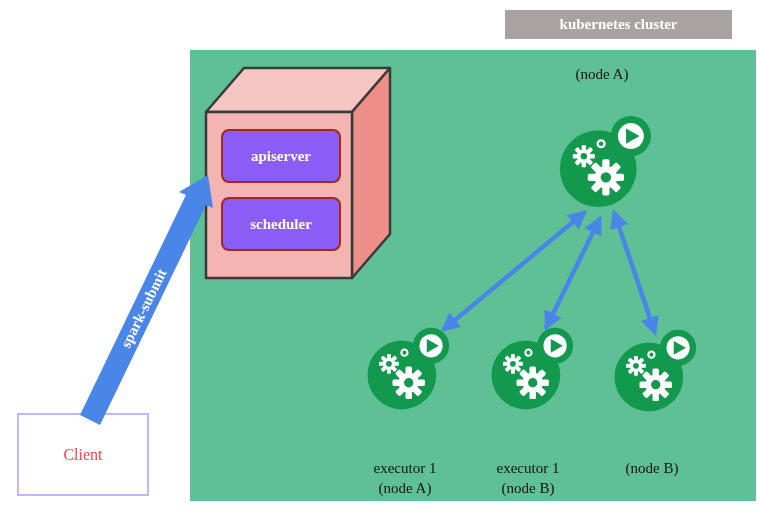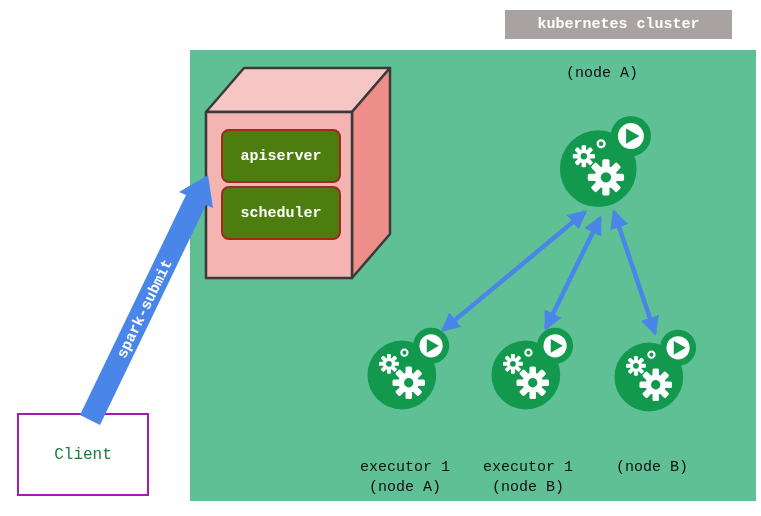--- a/index.html
+++ b/index.html
@@ -1,21 +1,21 @@
 <!DOCTYPE html>
 <html><head>
 <meta charset="utf-8">
 <style>
   html, body { margin: 0; padding: 0; background: #ffffff; }
   .canvas {
     position: relative;
     width: 761px;
     height: 516px;
     background: #ffffff;
-    font-family: Liberation Mono, monospace;
+    font-family: Liberation Serif, serif;
     overflow: hidden;
   }
   .cluster-bg {
     position: absolute;
     left: 190px; top: 50px;
     width: 566px; height: 451px;
     background: #5fc095;
   }
   .cluster-label {
     position: absolute;
@@ -24,50 +24,50 @@
     background: #a8a2a2;
     color: #ffffff;
     font-weight: bold;
     font-size: 15px;
     display: flex; align-items: center; justify-content: center;
   }
   svg.layer { position: absolute; left: 0; top: 0; }
   .node-box {
     position: absolute;
     width: 116px; height: 50px;
-    background: #4d7c0f;
+    background: #8b5cf6;
     border: 2px solid #9e2a20;
     border-radius: 8px;
     color: #ffffff;
     font-weight: bold;
     font-size: 15px;
     display: flex; align-items: center; justify-content: center;
   }
   .node-box.apiserver { left: 221px; top: 129px; }
-  .node-box.scheduler { left: 221px; top: 186px; }
+  .node-box.scheduler { left: 221px; top: 197px; }
   .diagram-label {
     position: absolute;
     color: #111111;
     font-size: 15px;
     text-align: center;
     line-height: 20px;
   }
   .driver-label { left: 527px; top: 64px; width: 150px; }
   .exec-label { top: 458px; width: 124px; }
   .exec-label.e1 { left: 343px; }
   .exec-label.e2 { left: 466px; }
   .exec-label.e3 { left: 590px; }
   .client-box {
     position: absolute;
     left: 17px; top: 413px;
     width: 132px; height: 83px;
     background: #ffffff;
-    border: 2px solid #a21caf;
+    border: 2px solid #c4b5fd;
     box-sizing: border-box;
-    color: #15803d;
+    color: #ef4444;
     font-size: 16px;
     display: flex; align-items: center; justify-content: center;
   }
 </style>
 </head>
 <body>
 
 <div class="canvas">
 
   <div class="cluster-bg"></div>

